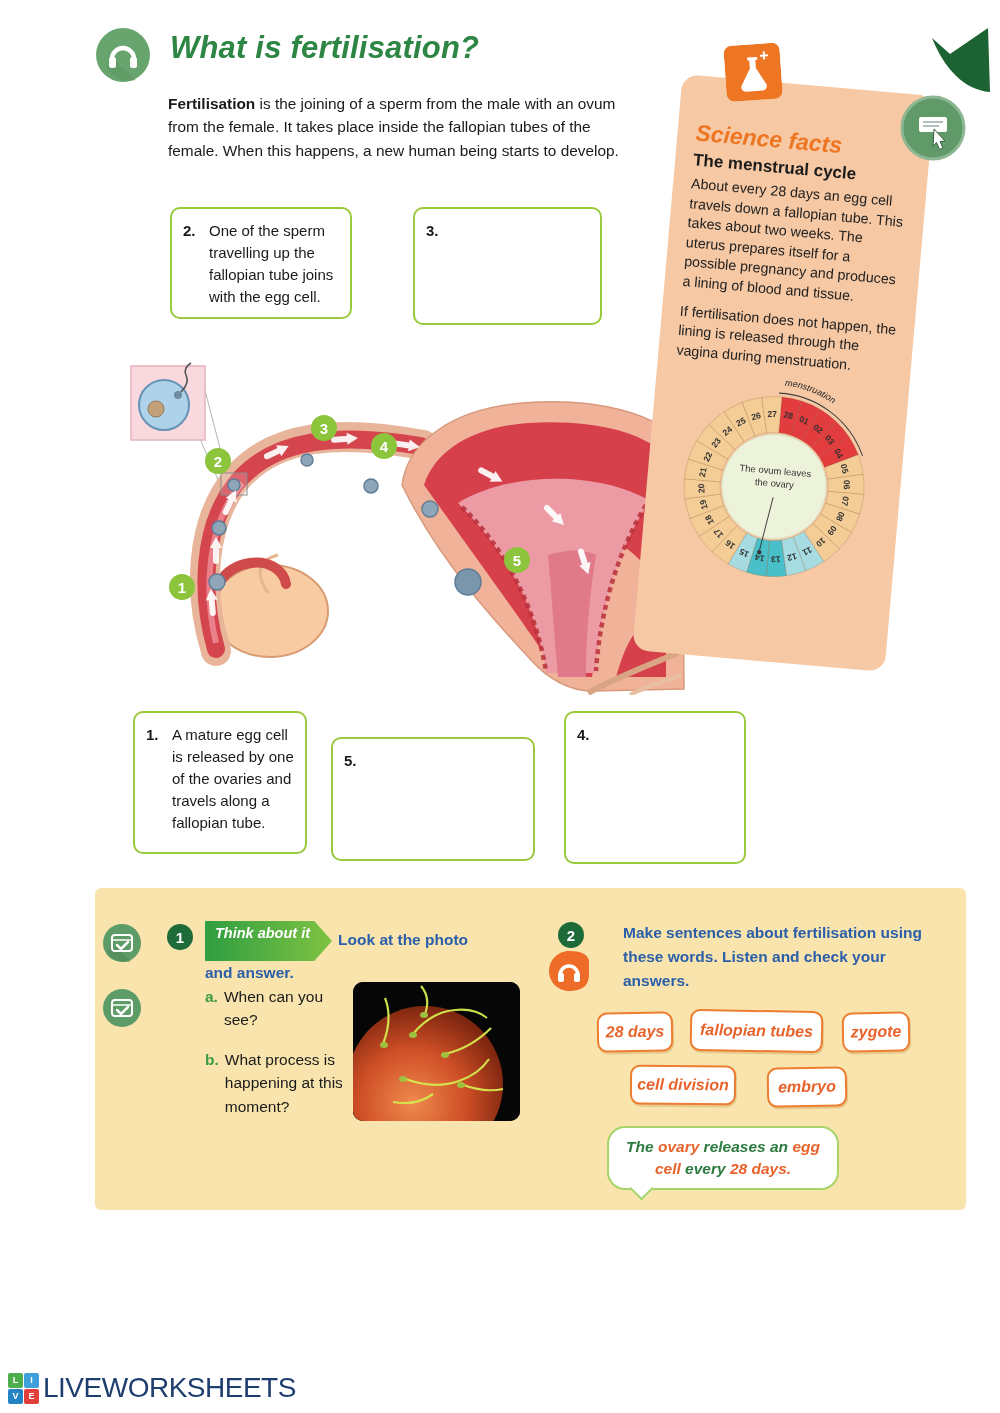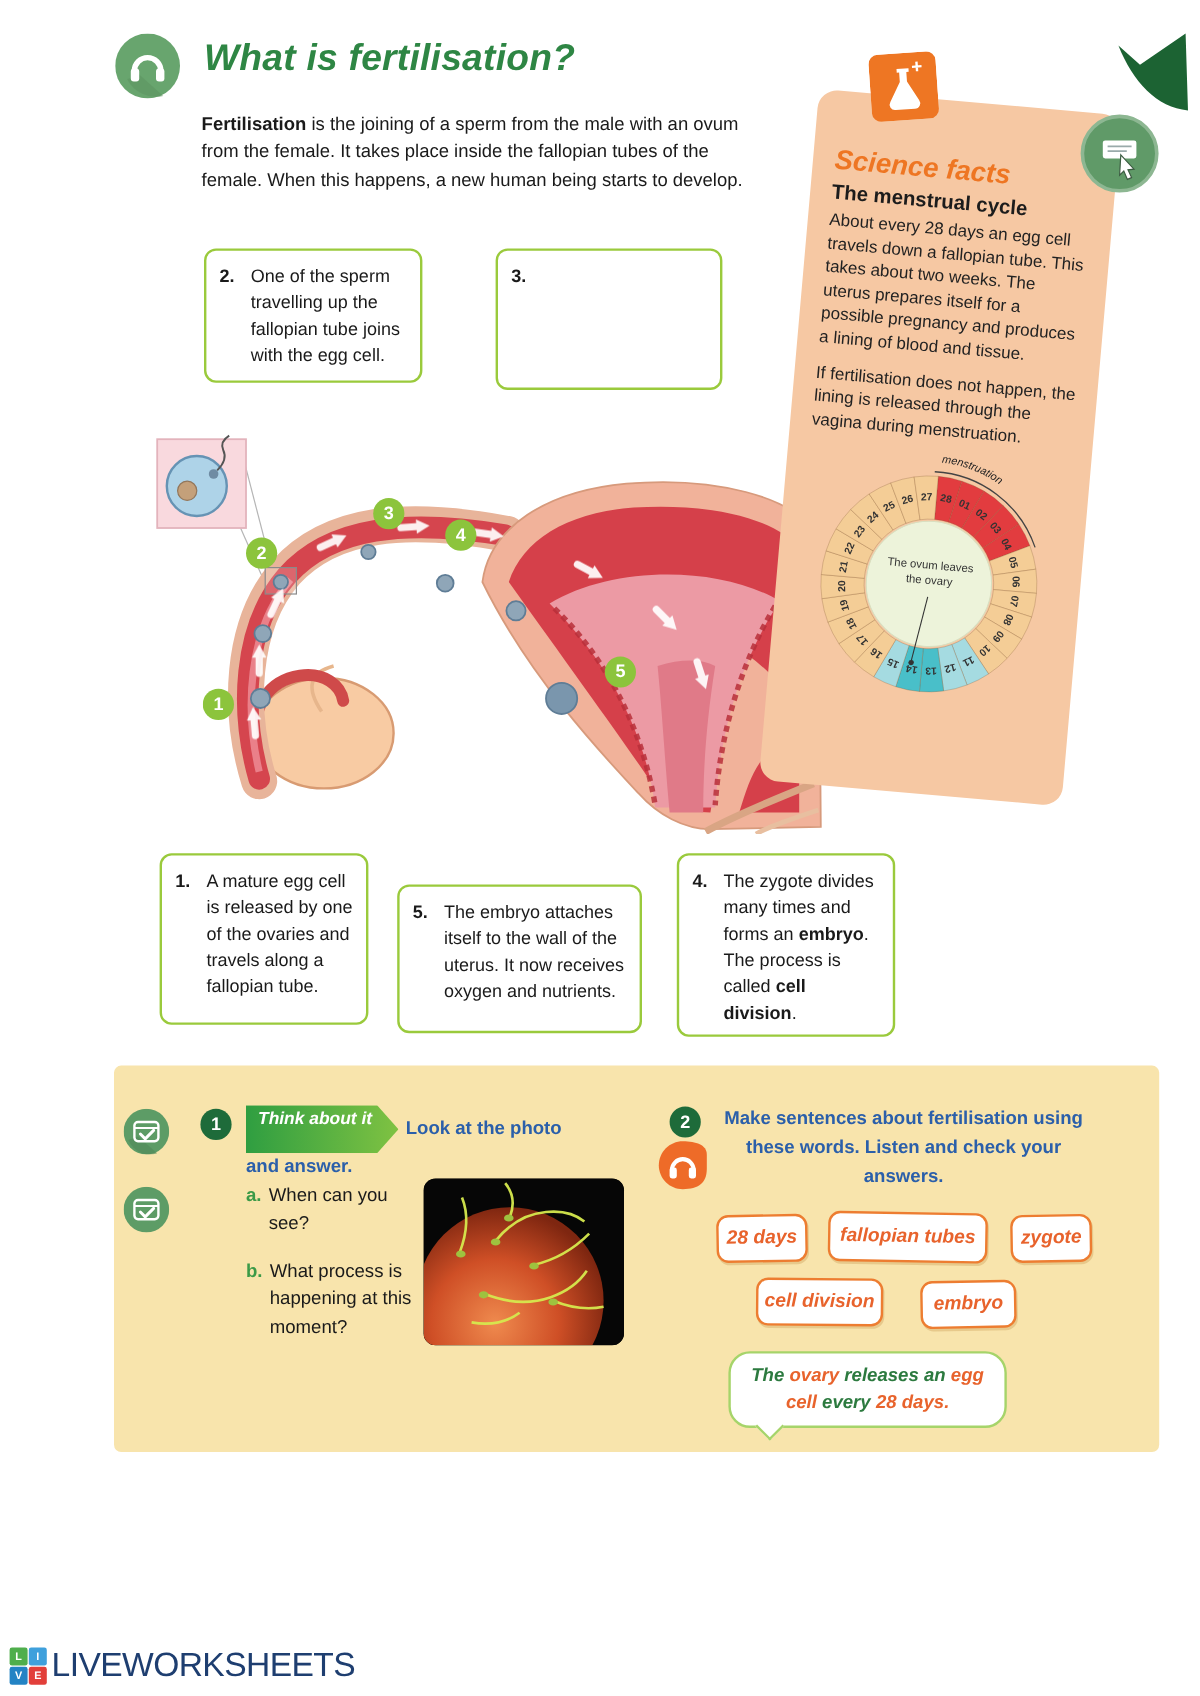--- a/index.html
+++ b/index.html
@@ -298,25 +298,23 @@
   <svg class="abs" id="corner" viewBox="0 0 68 78">
     <path d="M8 18 L26 34 L64 8 L66 72 C40 70 20 48 8 18 Z" fill="#1c6333"></path>
   </svg>
 
   <div class="abs gbox" id="box1">
     <span class="num">1.</span>
     <span><span>A mature egg cell is released by one of the ovaries and travels along a fallopian tube.</span></span>
   </div>
   <div class="abs gbox" id="box5">
     <span class="num">5.</span>
-    <span><span>The embryo attaches itself to the wall of the uterus. It now receives oxygen and nutrients.</span></span>
   </div>
   <div class="abs gbox" id="box4">
     <span class="num">4.</span>
-    <span><span>The zygote divides many times and forms an </span><span class="sg-b">embryo</span><span>. The process is called </span><span class="sg-b">cell division</span><span>.</span></span>
   </div>
 
   <div class="abs" id="panel">
     <svg class="pab" style="left:8px;top:36px;width:38px;height:38px;" viewBox="0 0 38 38">
       <circle cx="19" cy="19" r="19" fill="#5d9c66"></circle>
       <path d="M4 26 A19 19 0 0 0 28 37 L12 23 Z" fill="#538c5b" opacity=".7"></path>
       <rect x="9" y="11" width="20" height="16" rx="3" stroke="#fff" stroke-width="2" fill="none"></rect>
       <line x1="9" y1="16" x2="29" y2="16" stroke="#fff" stroke-width="1.5"></line>
       <path d="M14 21 l4 4 l7 -7" stroke="#fff" stroke-width="2.5" fill="none" stroke-linecap="round"></path>
     </svg>
@@ -370,21 +368,21 @@
       </svg>
     </div>
 
     <div class="pab numcircle" style="left:463px;top:34px;">2</div>
     <svg class="pab" style="left:453px;top:62px;width:42px;height:42px;" viewBox="0 0 42 42">
       <path d="M21 1 C 10 1 1 10 1 21 C 1 32 10 41 21 41 C 34 41 41 36 41 24 L 41 12 C 41 4 32 1 21 1 Z" fill="#ee6b28"></path>
       <path d="M12 25 a9 9 0 0 1 18 0" stroke="#fff" stroke-width="3.5" fill="none"></path>
       <rect x="10" y="23" width="6" height="9" rx="2" fill="#fff"></rect>
       <rect x="26" y="23" width="6" height="9" rx="2" fill="#fff"></rect>
     </svg>
-    <div class="pab blue" style="left:502px;top:33px;width:312px;text-align:center;">Make sentences about fertilisation using these words. Listen and check your answers.</div>
+    <div class="pab blue" style="left:528px;top:33px;width:312px;">Make sentences about fertilisation using these words. Listen and check your answers.</div>
 
     <div class="pab chip" style="left:502px;top:124px;width:76px;height:40px;transform:rotate(-1deg);">28 days</div>
     <div class="pab chip" style="left:595px;top:122px;width:133px;height:42px;transform:rotate(1deg);">fallopian tubes</div>
     <div class="pab chip" style="left:747px;top:124px;width:68px;height:40px;transform:rotate(-1deg);">zygote</div>
     <div class="pab chip" style="left:535px;top:177px;width:106px;height:40px;transform:rotate(.5deg);">cell division</div>
     <div class="pab chip" style="left:672px;top:179px;width:80px;height:40px;transform:rotate(-1deg);">embryo</div>
 
     <div class="pab bubble" style="left:512px;top:238px;width:232px;height:64px;">
       <span><span class="sg-green">The </span><span class="sg-orange">ovary</span><span class="sg-green"> releases an </span><span class="sg-orange">egg cell</span><span class="sg-green"> every </span><span class="sg-orange">28 days.</span></span>
       <span class="tail"></span>

